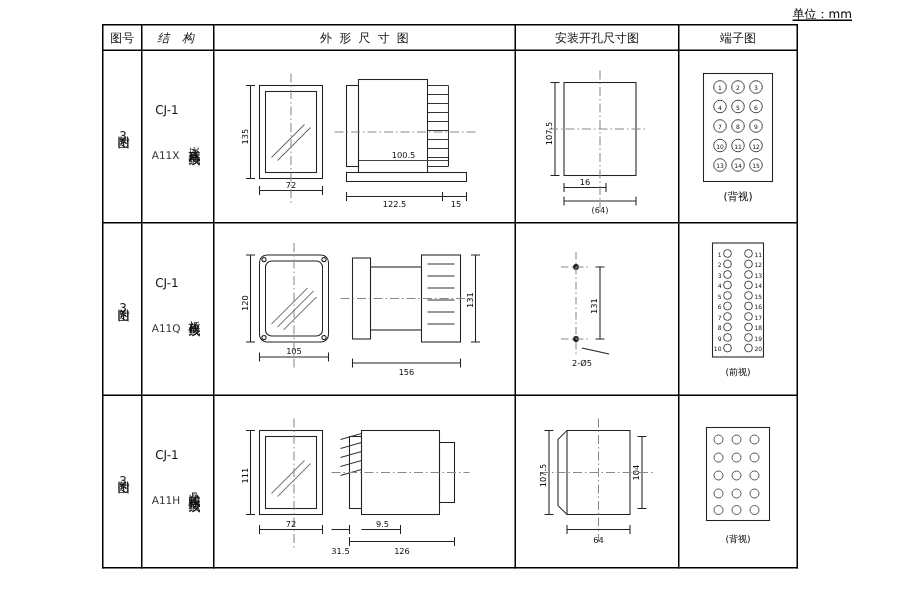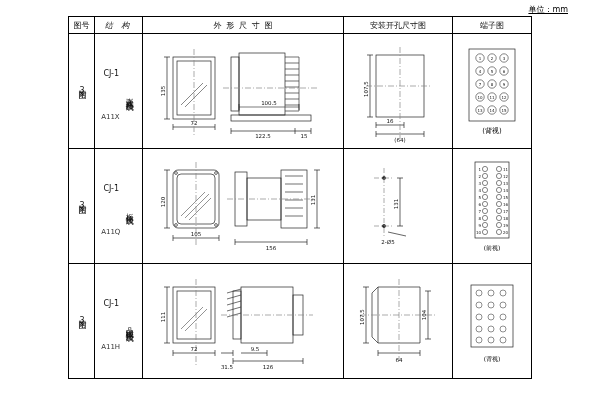--- a/index.html
+++ b/index.html
@@ -53,21 +53,21 @@
     display:flex;flex-direction:row;gap:4px;
     height:100%;padding-top:6px;
   }
   .struct-title{font-size:8px;margin-right:1px;align-self:flex-start;padding-top:14px;}
   .struct-vert{
     writing-mode:vertical-rl;text-orientation:upright;
     font-size:8px;letter-spacing:1px;line-height:1.2;
     height:78px;
   }
   .struct-code{
-    position:absolute;left:6px;bottom:12px;font-size:7px;color:#333;
+    position:absolute;left:6px;bottom:25px;font-size:7px;color:#333;
   }
 
   
   .draw{position:relative;width:100%;height:100%;text-align:right;}
   .draw svg{display:block;}
   .caption{font-size:7px;}
 </style>
 </head>
 <body>
 

